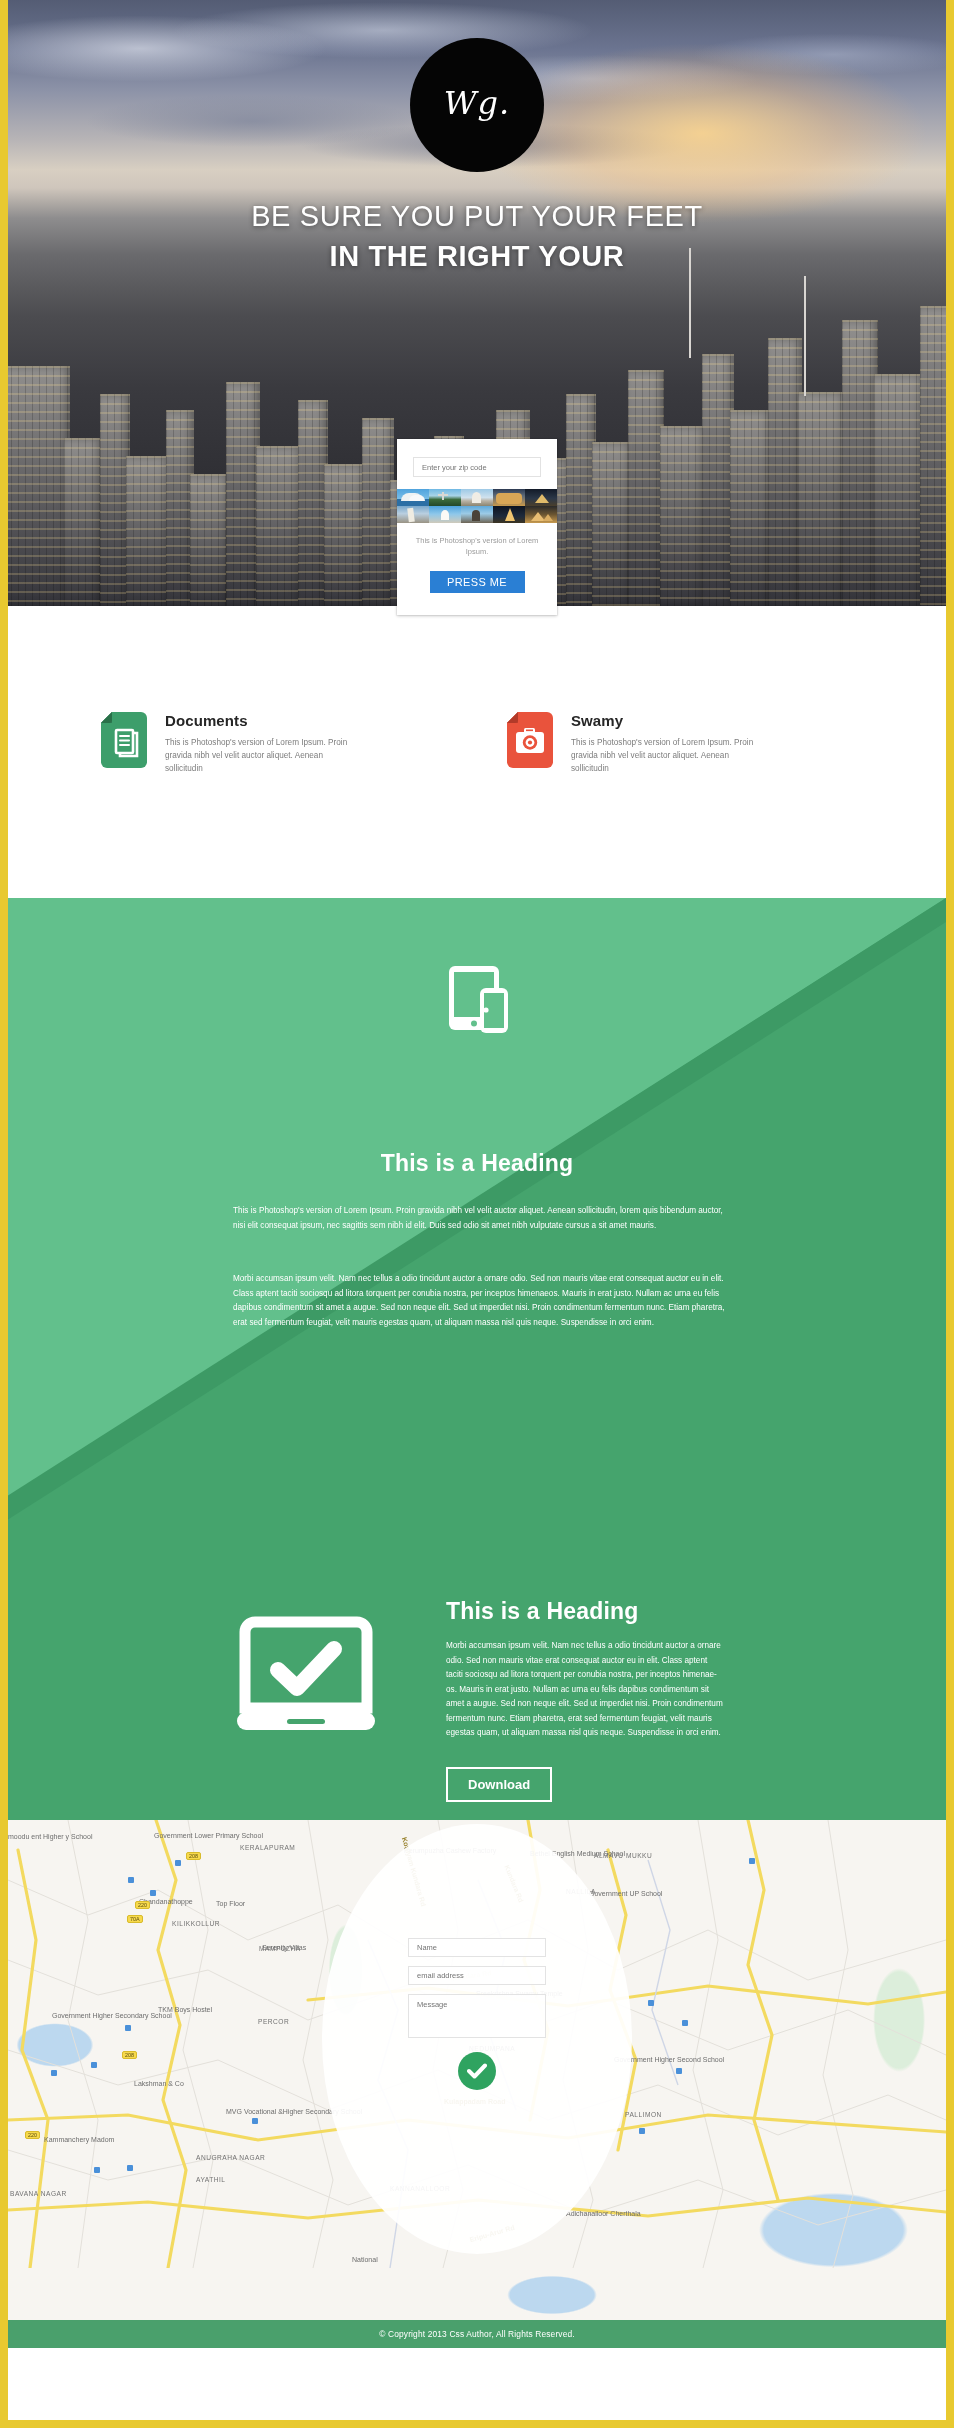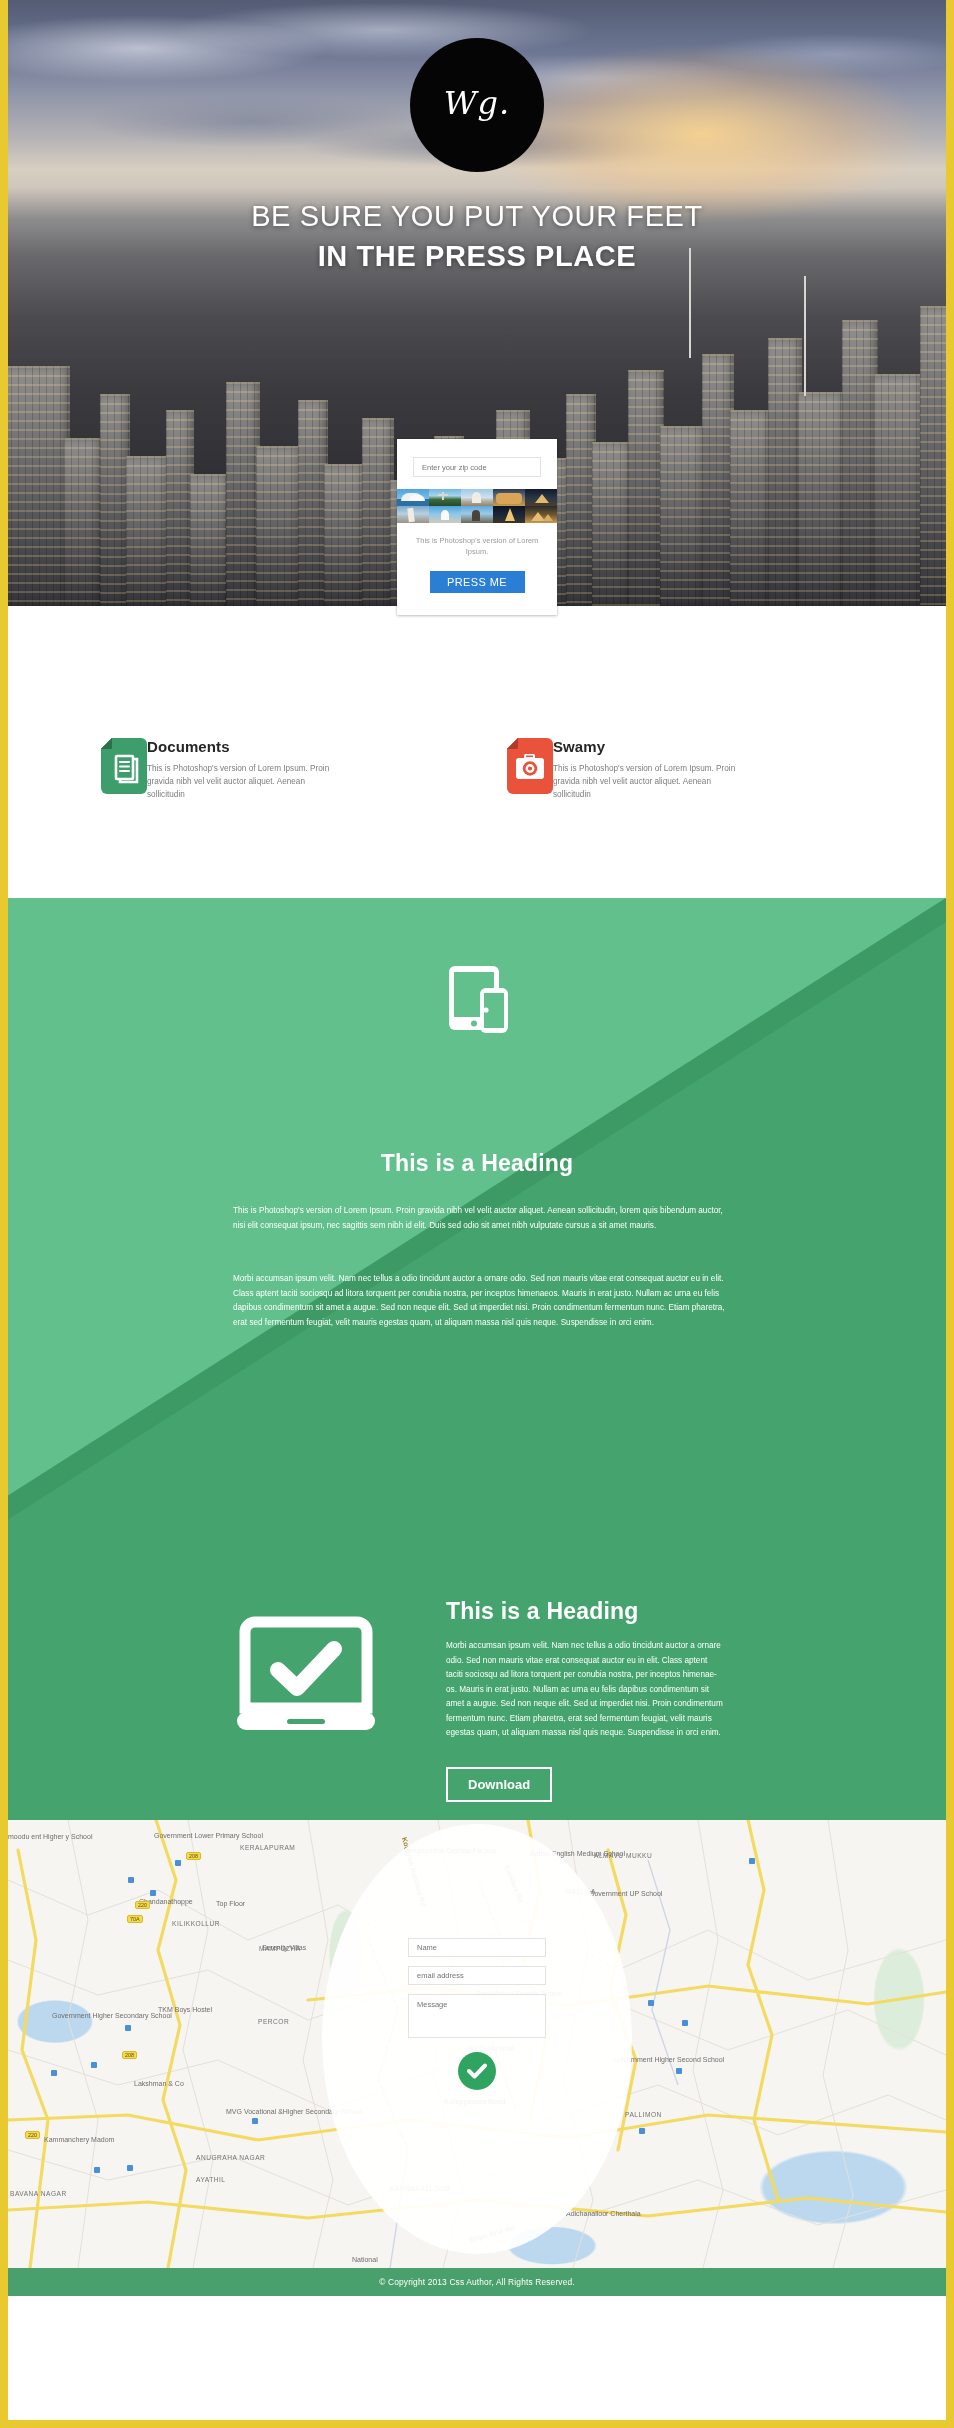--- a/index.html
+++ b/index.html
@@ -171,21 +171,21 @@
     position: relative;
   }
   .features-inner {
     position: absolute;
     top: 106px;
     left: 93px;
     right: 93px;
     display: flex;
     gap: 66px;
   }
-  .feature { display: flex; width: 340px; margin-top: 26px; }
+  .feature { display: flex; gap: 18px; width: 340px; }
   .feature-icon { flex: 0 0 46px; }
   .doc-svg, .cam-svg { display: block; }
   .feature-title {
     font-size: 15px;
     font-weight: 700;
     color: #262626;
     margin-bottom: 7px;
     letter-spacing: .1px;
   }
   .feature-text {
@@ -286,21 +286,21 @@
     font-family: "Liberation Sans", sans-serif;
     font-size: 13px;
     font-weight: 700;
     padding: 8px 20px;
     cursor: pointer;
   }
 
   
   .map {
     position: relative;
-    height: 448px;
+    height: 500px;
     background: #f7f5f1;
     overflow: hidden;
   }
   .map-bg { position: absolute; inset: 0; }
   .map-label {
     position: absolute;
     font-family: "Liberation Sans", sans-serif;
     color: #6d6d6d;
     white-space: nowrap;
     line-height: 1.08;
@@ -423,21 +423,21 @@
       <div class="spire" style="left:681px; bottom:248px; height:110px;"></div>
       <div class="spire" style="left:796px; bottom:210px; height:120px;"></div>
     </div>
 
     <div class="hero-logo">
       <span class="hero-logo-text">Wg.</span>
     </div>
 
     <div class="hero-headline">
       <span class="l1">BE SURE YOU PUT YOUR FEET</span>
-      <span class="l2">IN THE PRESS PLACE</span>
+      <span class="l2">IN THE RIGHT YOUR</span>
     </div>
   </div>
 
   <div class="promo-card">
     <input class="zip-input" type="text" placeholder="Enter your zip code" style="">
 
     <div class="thumb-grid">
       <div class="thumb" style="background:linear-gradient(to bottom,#4fa3dd 0%,#79bee8 58%,#2c6fa5 59%,#2c6fa5 100%)">
         <div style="position:absolute;left:4px;bottom:5px;width:22px;height:8px;background:#eef2f3;border-radius:11px 11px 0 0;"></div>
         <div style="position:absolute;left:12px;bottom:5px;width:16px;height:6px;background:#f7f9fa;border-radius:9px 9px 0 0;"></div>

